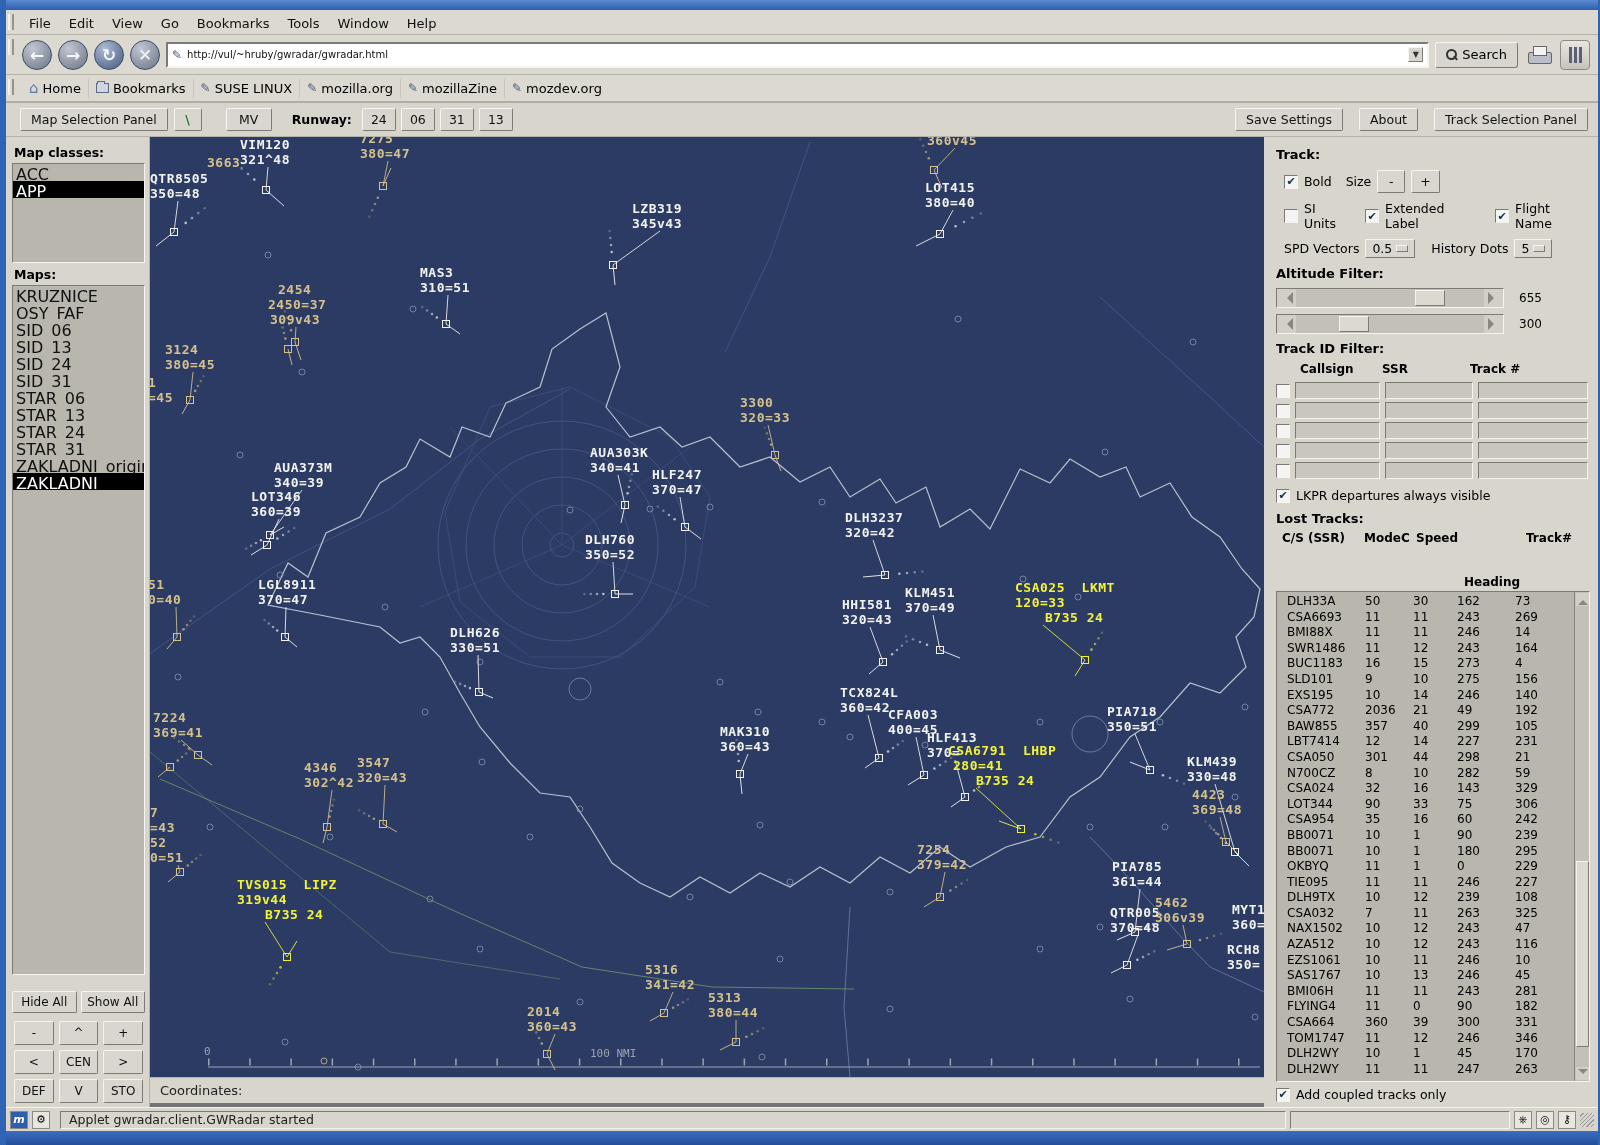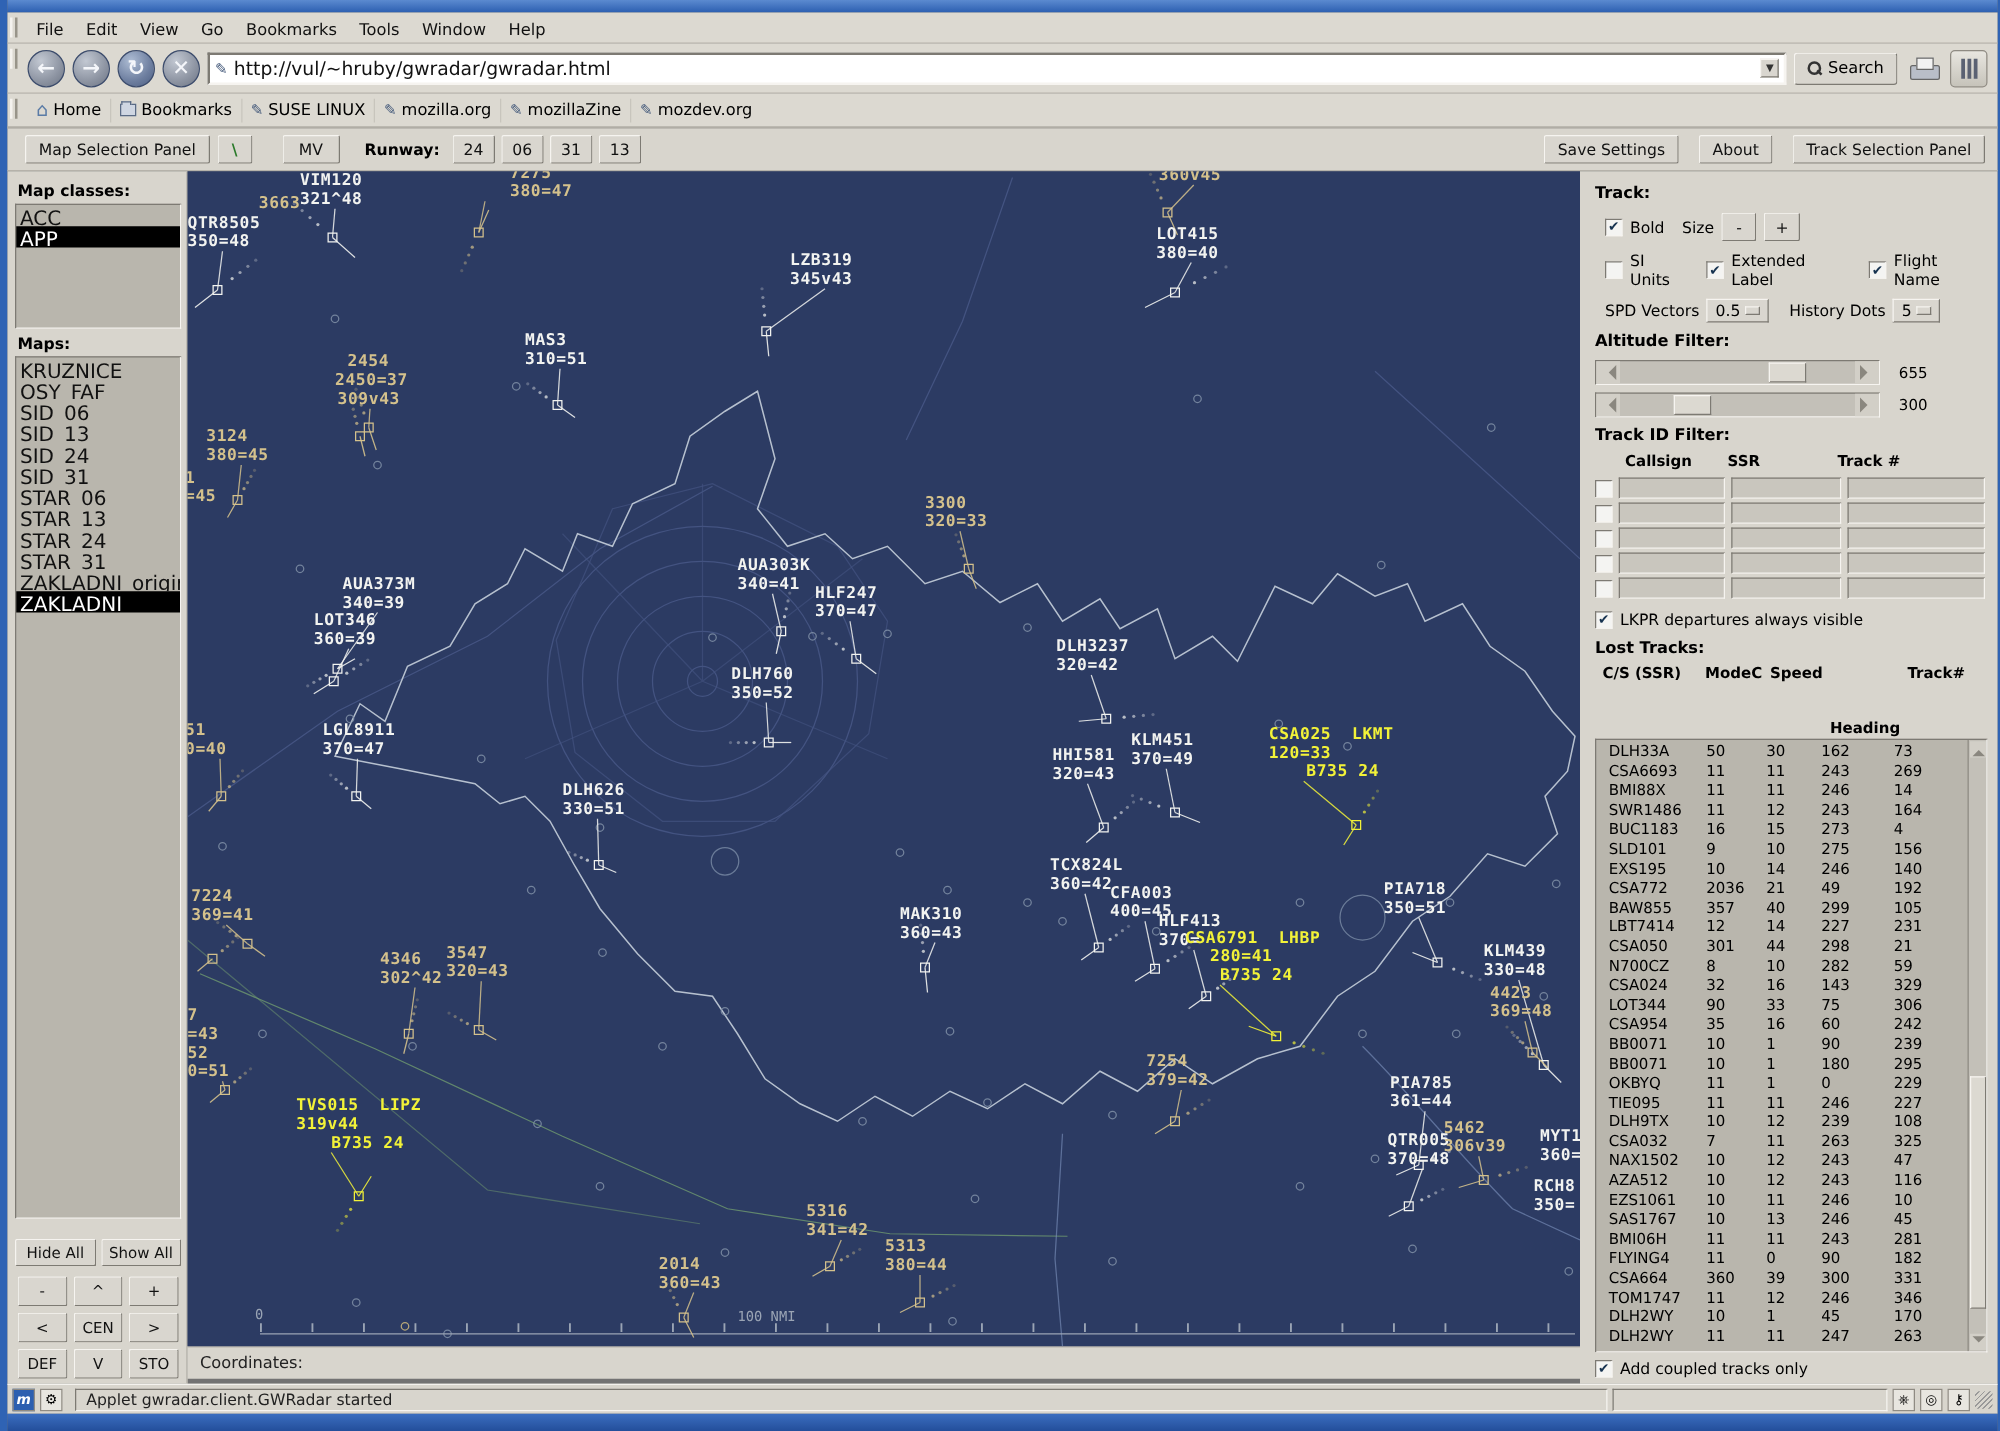--- a/index.html
+++ b/index.html
@@ -21,21 +21,21 @@
   .navbar { height:40px; background:#dcd9d1; border-bottom:1px solid #b5b2aa;
             display:flex; align-items:center; gap:6px; padding:0 8px 0 16px; position:relative; }
   .navbtn { width:30px; height:30px; border-radius:50%; flex:none;
             background:radial-gradient(circle at 35% 28%, #aebdd4, #6d7e9f 60%, #4c5e82);
             color:#f4f6fa; font-size:17px; font-weight:bold; display:flex; align-items:center;
             justify-content:center; border:1px solid #3c4c6c; }
   .navbtn.dim { background:radial-gradient(circle at 35% 28%, #c2c8d2, #8d94a2 60%, #6d7584); }
   .urlwrap { flex:1; height:26px; background:#fff; border:2px solid;
              border-color:#7d7a73 #f6f4f0 #f6f4f0 #7d7a73; display:flex; align-items:center;
              padding:0 4px; gap:5px; }
-  .urltext { font-size:15px; color:#111; flex:1; }
+  .urltext { font-size:10px; color:#111; flex:1; }
   .url-dd { width:15px; height:15px; background:#d9d6cf; border:1px solid;
             border-color:#f6f4f0 #7d7a73 #7d7a73 #f6f4f0; display:flex; align-items:center;
             justify-content:center; font-size:8px; color:#333; }
   .searchbtn { height:26px; display:flex; align-items:center; gap:5px; padding:0 10px;
                background:#d9d6cf; border:1px solid; border-color:#f6f4f0 #7d7a73 #7d7a73 #f6f4f0;
                border-radius:3px; font-size:13px; }
   .lens { width:11px; height:11px; position:relative; flex:none; }
   .lens::before { content:""; position:absolute; width:7px; height:7px; border:2px solid #333;
                   border-radius:50%; }
   .lens::after { content:""; position:absolute; width:5px; height:2px; background:#333;
@@ -673,21 +673,21 @@
             <circle cx="596.4" cy="899.8" r="1.3" fill="#d4c18c" opacity="0.7"></circle>
             <circle cx="602" cy="897" r="1.3" fill="#d4c18c" opacity="0.55"></circle>
             <circle cx="607.6" cy="894.2" r="1.3" fill="#d4c18c" opacity="0.4"></circle>
             <circle cx="613.2" cy="891.4" r="1.3" fill="#d4c18c" opacity="0.25"></circle>
             <line x1="586" y1="883" x2="586" y2="905" stroke="#d4c18c" stroke-width="1" opacity="0.85"></line>
           </svg>
         <div id="track-labels" class="tracklayer">
             <div class="tlabel" style="left: 57px; top: 18px; color: rgb(212, 193, 140);"><div>3663</div></div>
             <div class="tlabel" style="left: 0px; top: 34px; color: rgb(242, 243, 240);"><div>QTR8505</div><div>350=48</div></div>
             <div class="tlabel" style="left: 90px; top: 0px; color: rgb(242, 243, 240);"><div>VIM120</div><div>321^48</div></div>
-            <div class="tlabel" style="left: 210px; top: -6px; color: rgb(212, 193, 140); margin-left: 48px;"><div>7275</div><div>380=47</div></div>
+            <div class="tlabel" style="left: 210px; top: -6px; color: rgb(212, 193, 140);"><div>7275</div><div>380=47</div></div>
             <div class="tlabel" style="left: 777px; top: -4px; color: rgb(212, 193, 140);"><div>360v45</div></div>
             <div class="tlabel" style="left: 775px; top: 43px; color: rgb(242, 243, 240);"><div>LOT415</div><div>380=40</div></div>
             <div class="tlabel" style="left: 482px; top: 64px; color: rgb(242, 243, 240);"><div>LZB319</div><div>345v43</div></div>
             <div class="tlabel" style="left: 270px; top: 128px; color: rgb(242, 243, 240);"><div>MAS3</div><div>310=51</div></div>
             <div class="tlabel" style="left: 118px; top: 145px; color: rgb(212, 193, 140);"><div style="margin-left: 10px;">2454</div><div>2450=37</div><div style="margin-left: 2px;">309v43</div></div>
             <div class="tlabel" style="left: 15px; top: 205px; color: rgb(212, 193, 140);"><div>3124</div><div>380=45</div></div>
             <div class="tlabel" style="left: -2px; top: 238px; color: rgb(212, 193, 140);"><div>1</div><div>=45</div></div>
             <div class="tlabel" style="left: -2px; top: 440px; color: rgb(212, 193, 140);"><div>51</div><div>0=40</div></div>
             <div class="tlabel" style="left: 124px; top: 323px; color: rgb(242, 243, 240);"><div>AUA373M</div><div>340=39</div></div>
             <div class="tlabel" style="left: 101px; top: 352px; color: rgb(242, 243, 240);"><div>LOT346</div><div>360=39</div></div>
@@ -697,21 +697,21 @@
             <div class="tlabel" style="left: 435px; top: 395px; color: rgb(242, 243, 240);"><div>DLH760</div><div>350=52</div></div>
             <div class="tlabel" style="left: 300px; top: 488px; color: rgb(242, 243, 240);"><div>DLH626</div><div>330=51</div></div>
             <div class="tlabel" style="left: 590px; top: 258px; color: rgb(212, 193, 140);"><div>3300</div><div>320=33</div></div>
             <div class="tlabel" style="left: 695px; top: 373px; color: rgb(242, 243, 240);"><div>DLH3237</div><div>320=42</div></div>
             <div class="tlabel" style="left: 755px; top: 448px; color: rgb(242, 243, 240);"><div>KLM451</div><div>370=49</div></div>
             <div class="tlabel" style="left: 692px; top: 460px; color: rgb(242, 243, 240);"><div>HHI581</div><div>320=43</div></div>
             <div class="tlabel" style="left: 865px; top: 443px; color: rgb(242, 242, 56);"><div>CSA025  LKMT</div><div>120=33</div><div style="margin-left: 30px;">B735 24</div></div>
             <div class="tlabel" style="left: 690px; top: 548px; color: rgb(242, 243, 240);"><div>TCX824L</div><div>360=42</div></div>
             <div class="tlabel" style="left: 738px; top: 570px; color: rgb(242, 243, 240);"><div>CFA003</div><div>400=45</div></div>
             <div class="tlabel" style="left: 777px; top: 593px; color: rgb(242, 243, 240);"><div>HLF413</div><div>370=</div></div>
-            <div class="tlabel" style="left: 798px; top: 606px; color: rgb(242, 242, 56);"><div>CSA6791  LHBP</div><div style="margin-left: 20px;">280=41</div><div style="margin-left: 28px;">B735 24</div></div>
+            <div class="tlabel" style="left: 798px; top: 606px; color: rgb(242, 242, 56);"><div>CSA6791  LHBP</div><div style="margin-left: 5px;">280=41</div><div style="margin-left: 28px;">B735 24</div></div>
             <div class="tlabel" style="left: 570px; top: 587px; color: rgb(242, 243, 240);"><div>MAK310</div><div>360=43</div></div>
             <div class="tlabel" style="left: 767px; top: 705px; color: rgb(212, 193, 140);"><div>7254</div><div>379=42</div></div>
             <div class="tlabel" style="left: 957px; top: 567px; color: rgb(242, 243, 240);"><div>PIA718</div><div>350=51</div></div>
             <div class="tlabel" style="left: 1037px; top: 617px; color: rgb(242, 243, 240);"><div>KLM439</div><div>330=48</div></div>
             <div class="tlabel" style="left: 1042px; top: 650px; color: rgb(212, 193, 140);"><div>4423</div><div>369=48</div></div>
             <div class="tlabel" style="left: 962px; top: 722px; color: rgb(242, 243, 240);"><div>PIA785</div><div>361=44</div></div>
             <div class="tlabel" style="left: 960px; top: 768px; color: rgb(242, 243, 240);"><div>QTR005</div><div>370=48</div></div>
             <div class="tlabel" style="left: 1005px; top: 758px; color: rgb(212, 193, 140);"><div>5462</div><div>306v39</div></div>
             <div class="tlabel" style="left: 1082px; top: 765px; color: rgb(242, 243, 240);"><div>MYT1</div><div>360=</div></div>
             <div class="tlabel" style="left: 1077px; top: 805px; color: rgb(242, 243, 240);"><div>RCH8</div><div>350=</div></div>

